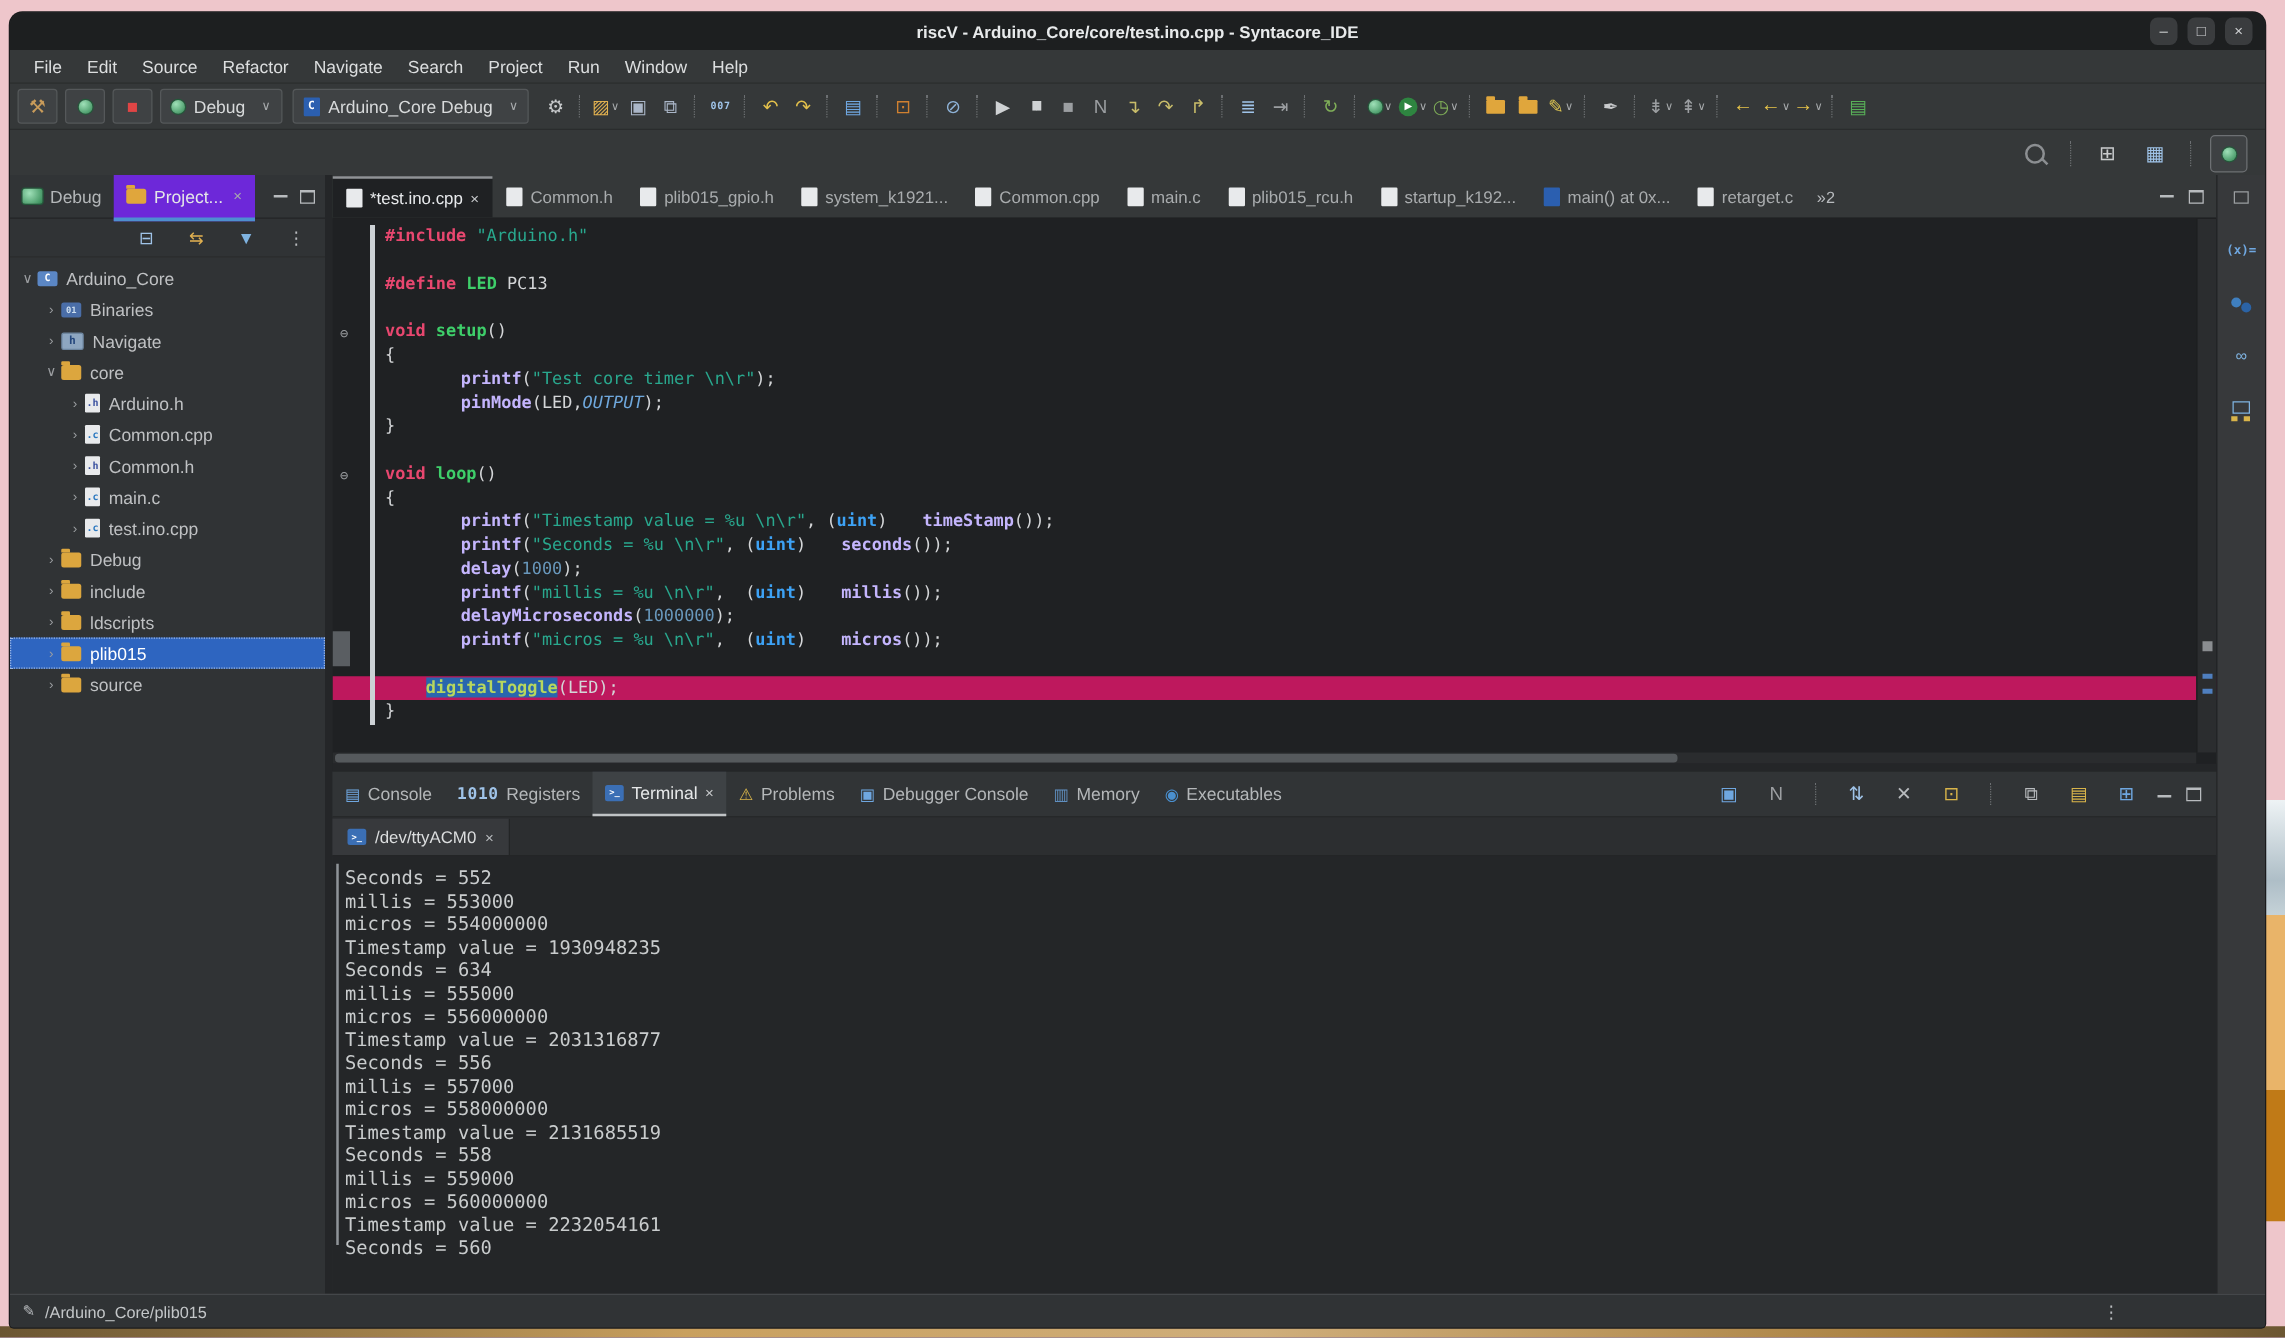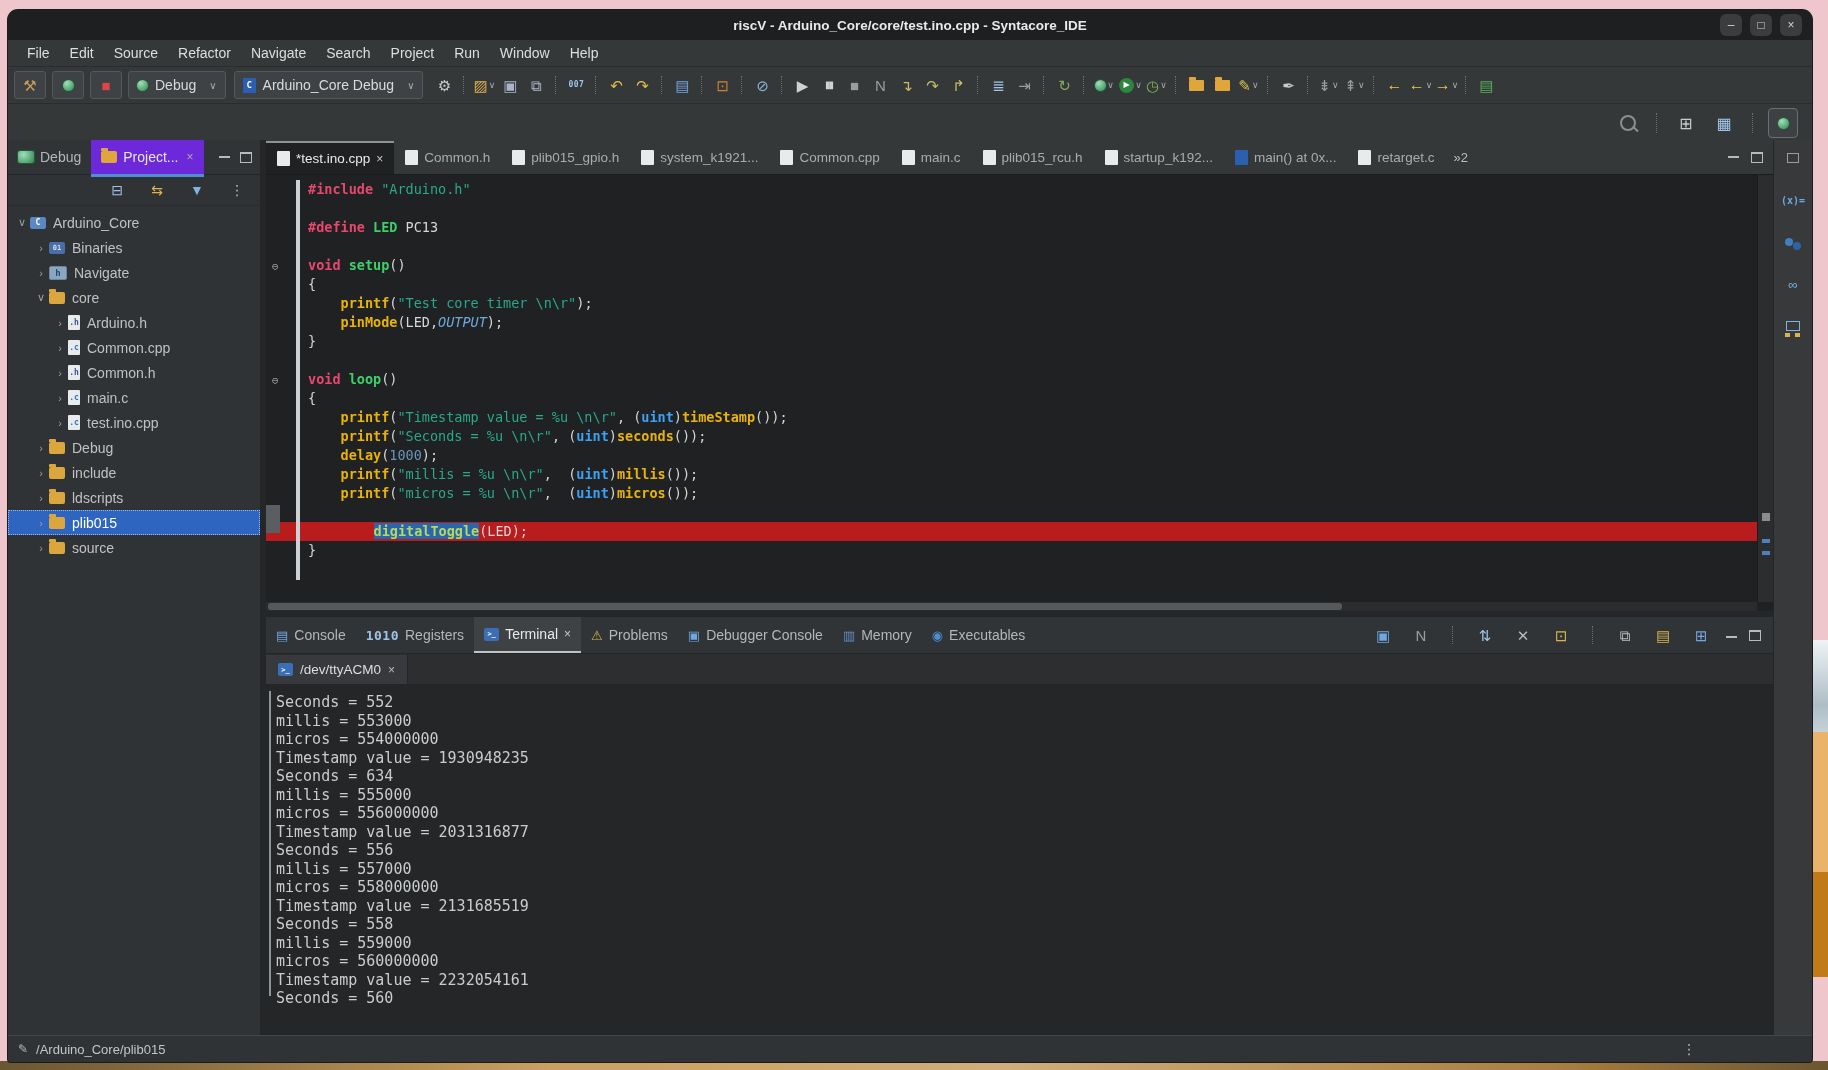--- a/index.html
+++ b/index.html
@@ -93,26 +93,26 @@
   .eico.k-s{color:#444648;}
   .eico.k-c2{background:#2b5fb0;color:#fff;}
   .etab-overflow{color:#b8bbbe;font-size:13px;margin-left:8px;flex:none;}
   .etab-mm{margin-left:auto;display:flex;gap:12px;padding-right:10px;flex:none;}
 
   
   .codearea{position:relative;background:#1f2123;height:436px;border-bottom:6px solid #242628;overflow:hidden;}
   .qdiff{position:absolute;left:30px;top:5px;width:4px;height:400px;background:#ccd1d5;}
   .codelines{padding-top:5px;}
   .code-line{display:flex;height:19px;line-height:19px;font-family:"DejaVu Sans Mono",monospace;font-size:13.5px;white-space:pre;}
-  .code-line.cur{background:#b91c1c;gap:33px;}
+  .code-line.cur{background:#be185d;}
   .fold-col{width:42px;flex:none;position:relative;}
   .fold-dot{position:absolute;left:6px;top:1px;color:#9a9da0;font-size:11px;}
   .ctext span{white-space:pre;}
   .k-pp{color:#e8476f;font-weight:bold;}
-  .k-fn{color:#eab308;font-weight:bold;}
+  .k-fn{color:#c4b5fd;font-weight:bold;margin-left:28px;}
   .k-gr{color:#3ecf6a;font-weight:bold;}
   .k-str{color:#29a88e;}
   .k-num{color:#6897bb;}
   .k-kw{color:#3da2f5;font-weight:bold;}
   .k-it{color:#6fa8dc;font-style:italic;text-align:center;}
   .k-pl{color:#d4d6d8;}
   .k-hl{color:#b7d75e;background:#2866ae;font-weight:bold;}
   .gutter-block{position:absolute;left:0;top:330px;width:14px;height:28px;background:#5a5e62;}
   .hscroll{position:absolute;left:0;right:16px;bottom:0;height:9px;background:#2a2c2e;}
   .hthumb{position:absolute;left:2px;top:1px;height:7px;width:72%;background:#55595c;border-radius:3px;}
@@ -616,20 +616,24 @@
                 <span class="fold-col"></span>
                 <span class="ctext"><span class="k-pl">    </span><span class="k-fn">printf</span><span class="k-pl">(</span><span class="k-str">"Seconds = %u \n\r"</span><span class="k-pl">, (</span><span class="k-kw">uint</span><span class="k-pl">)</span><span class="k-fn">seconds</span><span class="k-pl">());</span></span>
               </div>
               <div class="code-line">
                 <span class="fold-col"></span>
                 <span class="ctext"><span class="k-pl">    </span><span class="k-fn">delay</span><span class="k-pl">(</span><span class="k-num">1000</span><span class="k-pl">);</span></span>
               </div>
               <div class="code-line">
                 <span class="fold-col"></span>
                 <span class="ctext"><span class="k-pl">    </span><span class="k-fn">printf</span><span class="k-pl">(</span><span class="k-str">"millis = %u \n\r"</span><span class="k-pl">,  (</span><span class="k-kw">uint</span><span class="k-pl">)</span><span class="k-fn">millis</span><span class="k-pl">());</span></span>
+              </div>
+              <div class="code-line">
+                <span class="fold-col"></span>
+                <span class="ctext"><span class="k-pl">    </span><span class="k-fn">delayMicroseconds</span><span class="k-pl">(</span><span class="k-num">1000000</span><span class="k-pl">);</span></span>
               </div>
               <div class="code-line">
                 <span class="fold-col"></span>
                 <span class="ctext"><span class="k-pl">    </span><span class="k-fn">printf</span><span class="k-pl">(</span><span class="k-str">"micros = %u \n\r"</span><span class="k-pl">,  (</span><span class="k-kw">uint</span><span class="k-pl">)</span><span class="k-fn">micros</span><span class="k-pl">());</span></span>
               </div>
               <div class="code-line">
                 <span class="fold-col"></span>
                 <span class="ctext"></span>
               </div>
               <div class="code-line cur">

